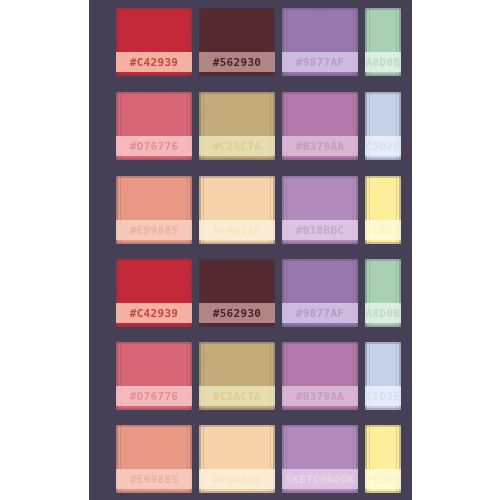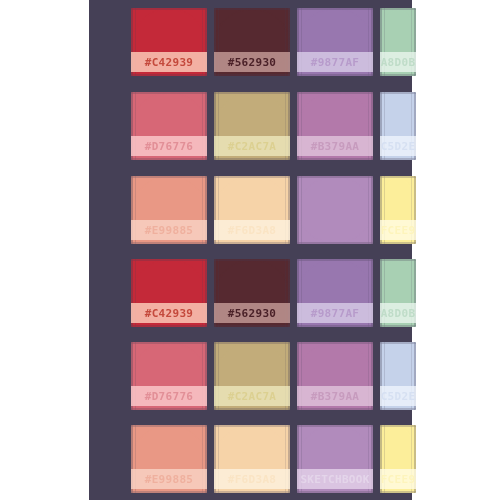--- a/index.html
+++ b/index.html
@@ -19,21 +19,21 @@
   #board {
     position: absolute;
     left: 89px;
     top: 0;
     width: 323px;
     height: 500px;
     background: #454056;
   }
   #grid {
     position: absolute;
-    left: 93px;
+    left: 78px;
     top: 0;
     width: 323px;
     height: 500px;
     border-radius: 9px;
   }
   .swatch {
     position: absolute;
     overflow: hidden;
     border-radius: 1px;
   }
@@ -138,20 +138,23 @@
         </div>
       </div>
       <div class="swatch" style="left: 121px; top: 176px; width: 76px; height: 68px; background: rgb(246, 211, 168);">
         <div class="edge-noise"></div>
         <div class="label-band" style="top: 44px; background: rgba(254, 242, 222, 0.8);">
           <span class="label-text" style="color: rgb(250, 228, 196);">#F6D3A8</span>
         </div>
       </div>
       <div class="swatch" style="left: 204px; top: 176px; width: 76px; height: 68px; background: rgb(177, 139, 188);">
         <div class="edge-noise"></div>
+        <div class="label-band" style="top: 44px; background: rgba(234, 218, 240, 0.72);">
+          <span class="label-text" style="color: rgb(198, 167, 208);">#B18BBC</span>
+        </div>
       </div>
       <div class="swatch" style="left: 287px; top: 176px; width: 36px; height: 68px; background: rgb(252, 238, 154);">
         <div class="edge-noise"></div>
         <div class="label-band" style="top: 44px; background: rgba(255, 251, 226, 0.8);">
           <span class="label-text" style="color: rgb(253, 244, 188);">#FCEE9A</span>
         </div>
       </div>
       <div class="swatch" style="left: 38px; top: 259px; width: 76px; height: 68px; background: rgb(196, 41, 57);">
         <div class="edge-noise"></div>
         <div class="label-band" style="top: 44px; background: rgba(255, 210, 190, 0.8);">

